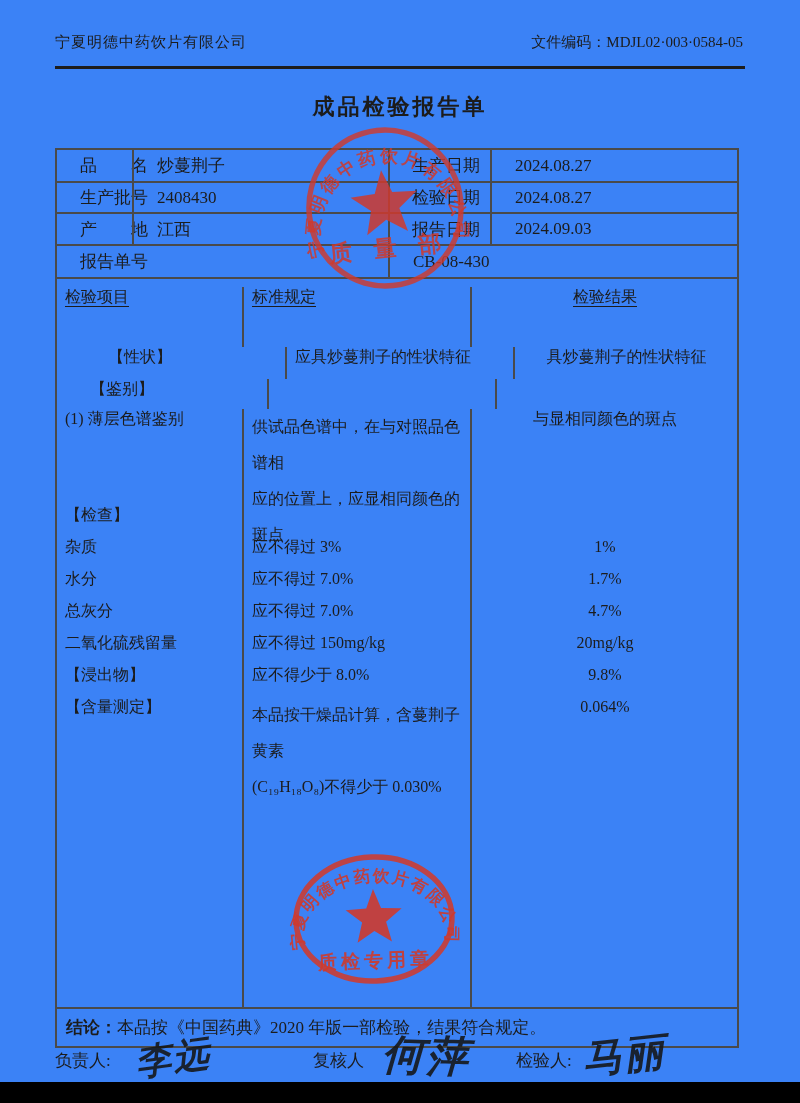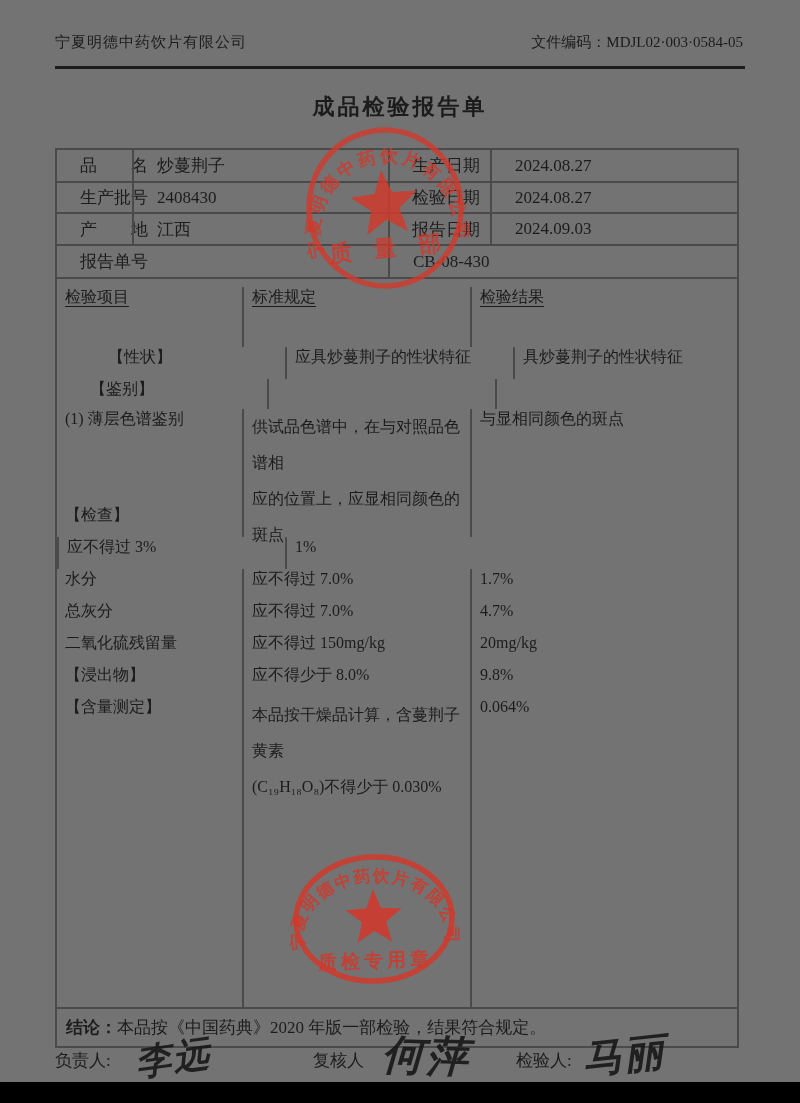--- a/index.html
+++ b/index.html
@@ -1,18 +1,18 @@
 <!DOCTYPE html>
 <html><head>
 <meta charset="utf-8">
 <style>
   html,body { margin:0; padding:0; background:#888; }
   .page {
     position:relative; width:800px; height:1103px; margin:0 auto;
-    background:#737373; overflow:hidden;
+    background:#3b82f6; overflow:hidden;
     font-family:"Liberation Serif", serif;
     color:#1c1c1c;
   }
   
   .hdr-company { position:absolute; left:55px; top:33px; font-size:15px; letter-spacing:1px; }
   .hdr-code    { position:absolute; right:57px; top:33px; font-size:15px; }
   .hdr-rule    { position:absolute; left:55px; top:66px; width:690px; height:3px; background:#1d1d1d; }
   .doc-title   { position:absolute; left:0; top:92px; width:100%; text-align:center;
                  font-size:22px; font-weight:bold; letter-spacing:3px; }
   
@@ -26,21 +26,21 @@
   .r1 { height:31px; } .r2 { height:31px; } .r3 { height:32px; } .r4 { height:33px; }
   .cell.datelabel { padding-left:22px; }
   .span2a { grid-column:1 / span 2; }
   .span2b { grid-column:3 / span 2; }
   
   .insp { border-top:2px solid #4a4a4a; display:flex; flex-direction:column; height:730px; box-sizing:border-box; padding-top:8px; }
   .insp-row { display:flex; flex-shrink:0; }
   .insp-row .c { box-sizing:border-box; font-size:16px; line-height:20px; padding:0 7px 0 8px; }
   .c.c1 { width:185px; }
   .c.c2 { width:228px; border-left:2px solid #4a4a4a; }
-  .c.c3 { flex:1; border-left:2px solid #4a4a4a; }
+  .c.c3 { flex:1; border-left:2px solid #4a4a4a;text-align:center; }
   .insp-row.hdr .c { text-decoration:underline; text-underline-offset:4px; }
   .c.pre { white-space:pre-line; }
   .insp-row.tall .c2 { line-height:36px; }
   .insp-row.fill { flex:1; }
   
   .conclusion { border-top:2px solid #4a4a4a; height:39px; box-sizing:border-box;
                 display:flex; align-items:center; padding-left:9px; font-size:17px; }
   .conclusion .lbl { font-weight:bold; }
   
   .signoff-label { position:absolute; font-size:17px; }
@@ -100,20 +100,21 @@
           </div><div class="insp-row tall" style="height: 96px;">
             <div class="c c1">(1) 薄层色谱鉴别</div>
             <div class="c c2 pre">供试品色谱中，在与对照品色谱相
 应的位置上，应显相同颜色的斑点</div>
             <div class="c c3">与显相同颜色的斑点</div>
           </div><div class="insp-row" style="height: 32px;">
             <div class="c c1">【检查】</div>
             <div class="c c2 pre"></div>
             <div class="c c3"></div>
           </div><div class="insp-row" style="height: 32px;">
+            <div class="c c1">杂质</div>
             <div class="c c2 pre">应不得过 3%</div>
             <div class="c c3">1%</div>
           </div><div class="insp-row" style="height: 32px;">
             <div class="c c1">水分</div>
             <div class="c c2 pre">应不得过 7.0%</div>
             <div class="c c3">1.7%</div>
           </div><div class="insp-row" style="height: 32px;">
             <div class="c c1">总灰分</div>
             <div class="c c2 pre">应不得过 7.0%</div>
             <div class="c c3">4.7%</div>

